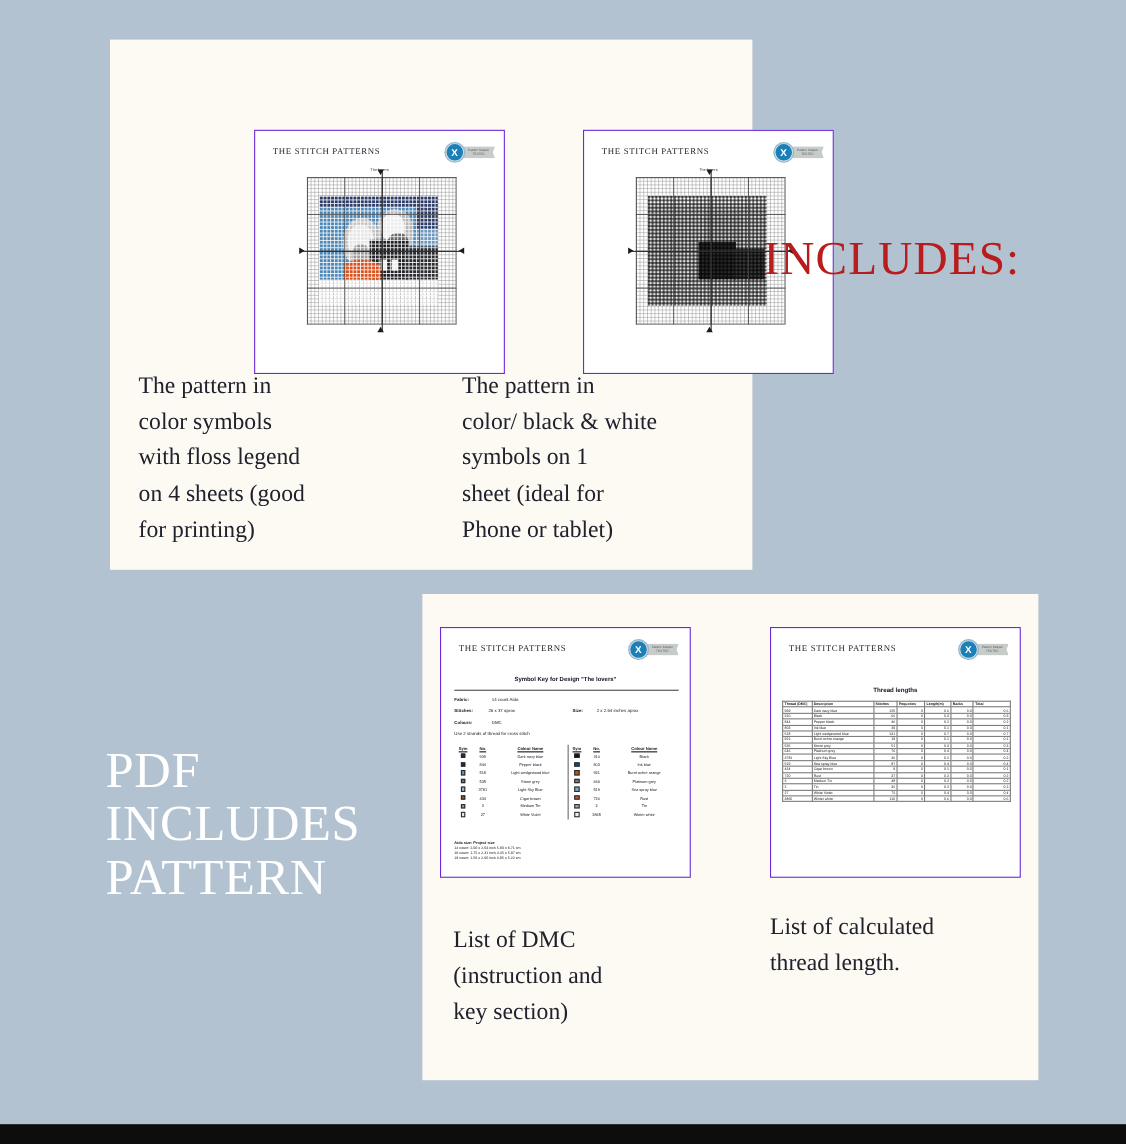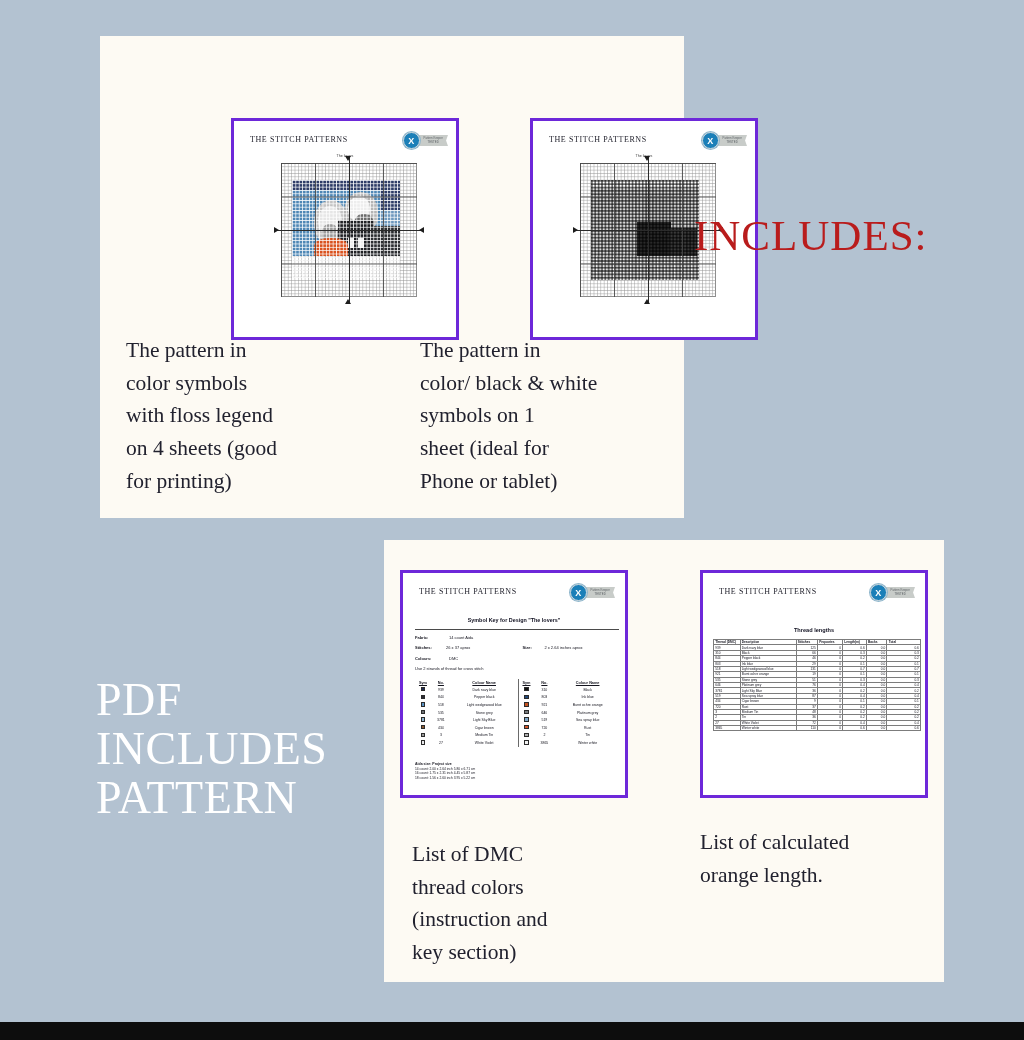--- a/index.html
+++ b/index.html
@@ -61,21 +61,21 @@
     font-size: 46px;
     line-height: 1.06;
     letter-spacing: 0.5px;
   }
   #pdf-heading div { white-space: nowrap; }
 
   
   .sheet {
     position: absolute;
     background: #ffffff;
-    border: 3px solid #6d28d9;
+    border: 1px solid #6d28d9;
     box-sizing: border-box;
     overflow: hidden;
   }
   .sheet-title {
     font-family: "Liberation Serif", serif;
     font-weight: normal;
     letter-spacing: 0.6px;
     color: #1d1d28;
   }
   .badge {
@@ -740,23 +740,22 @@
             <td class="col-ln num">0.6</td>
             <td class="col-bk num">0.0</td>
             <td class="col-tot num">0.6</td>
           </tr>
         </tbody>
     </table>
   </div>
 
   <div class="caption" id="caption-dmc">
     <div>List of DMC</div>
-    <div>thread colors</div>
     <div>(instruction and</div>
     <div>key section)</div>
   </div>
   <div class="caption" id="caption-len">
     <div>List of calculated</div>
-    <div>orange length.</div>
+    <div>thread length.</div>
   </div>
 
   <div class="bottom-bar"></div>
 </div>
 
 </body></html>

